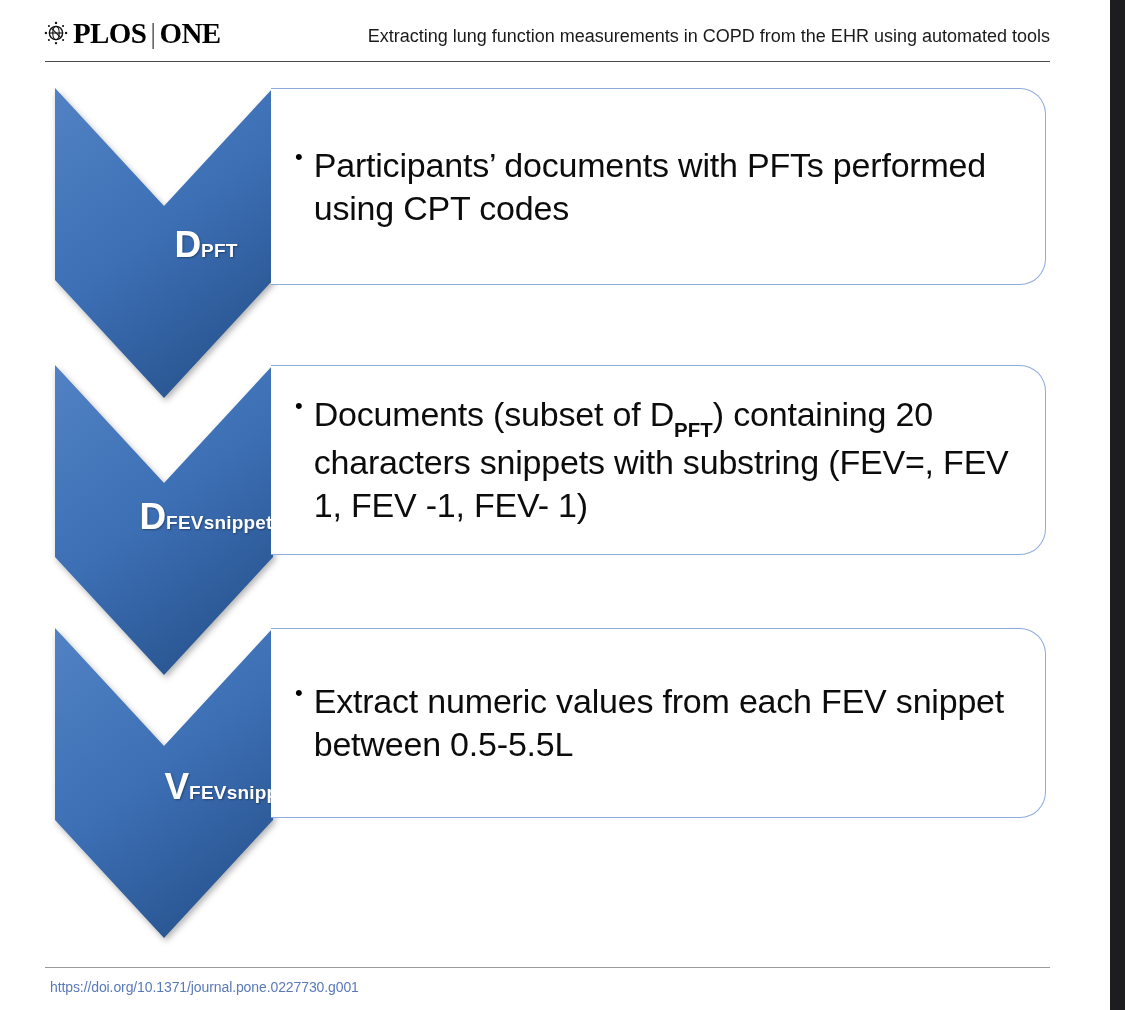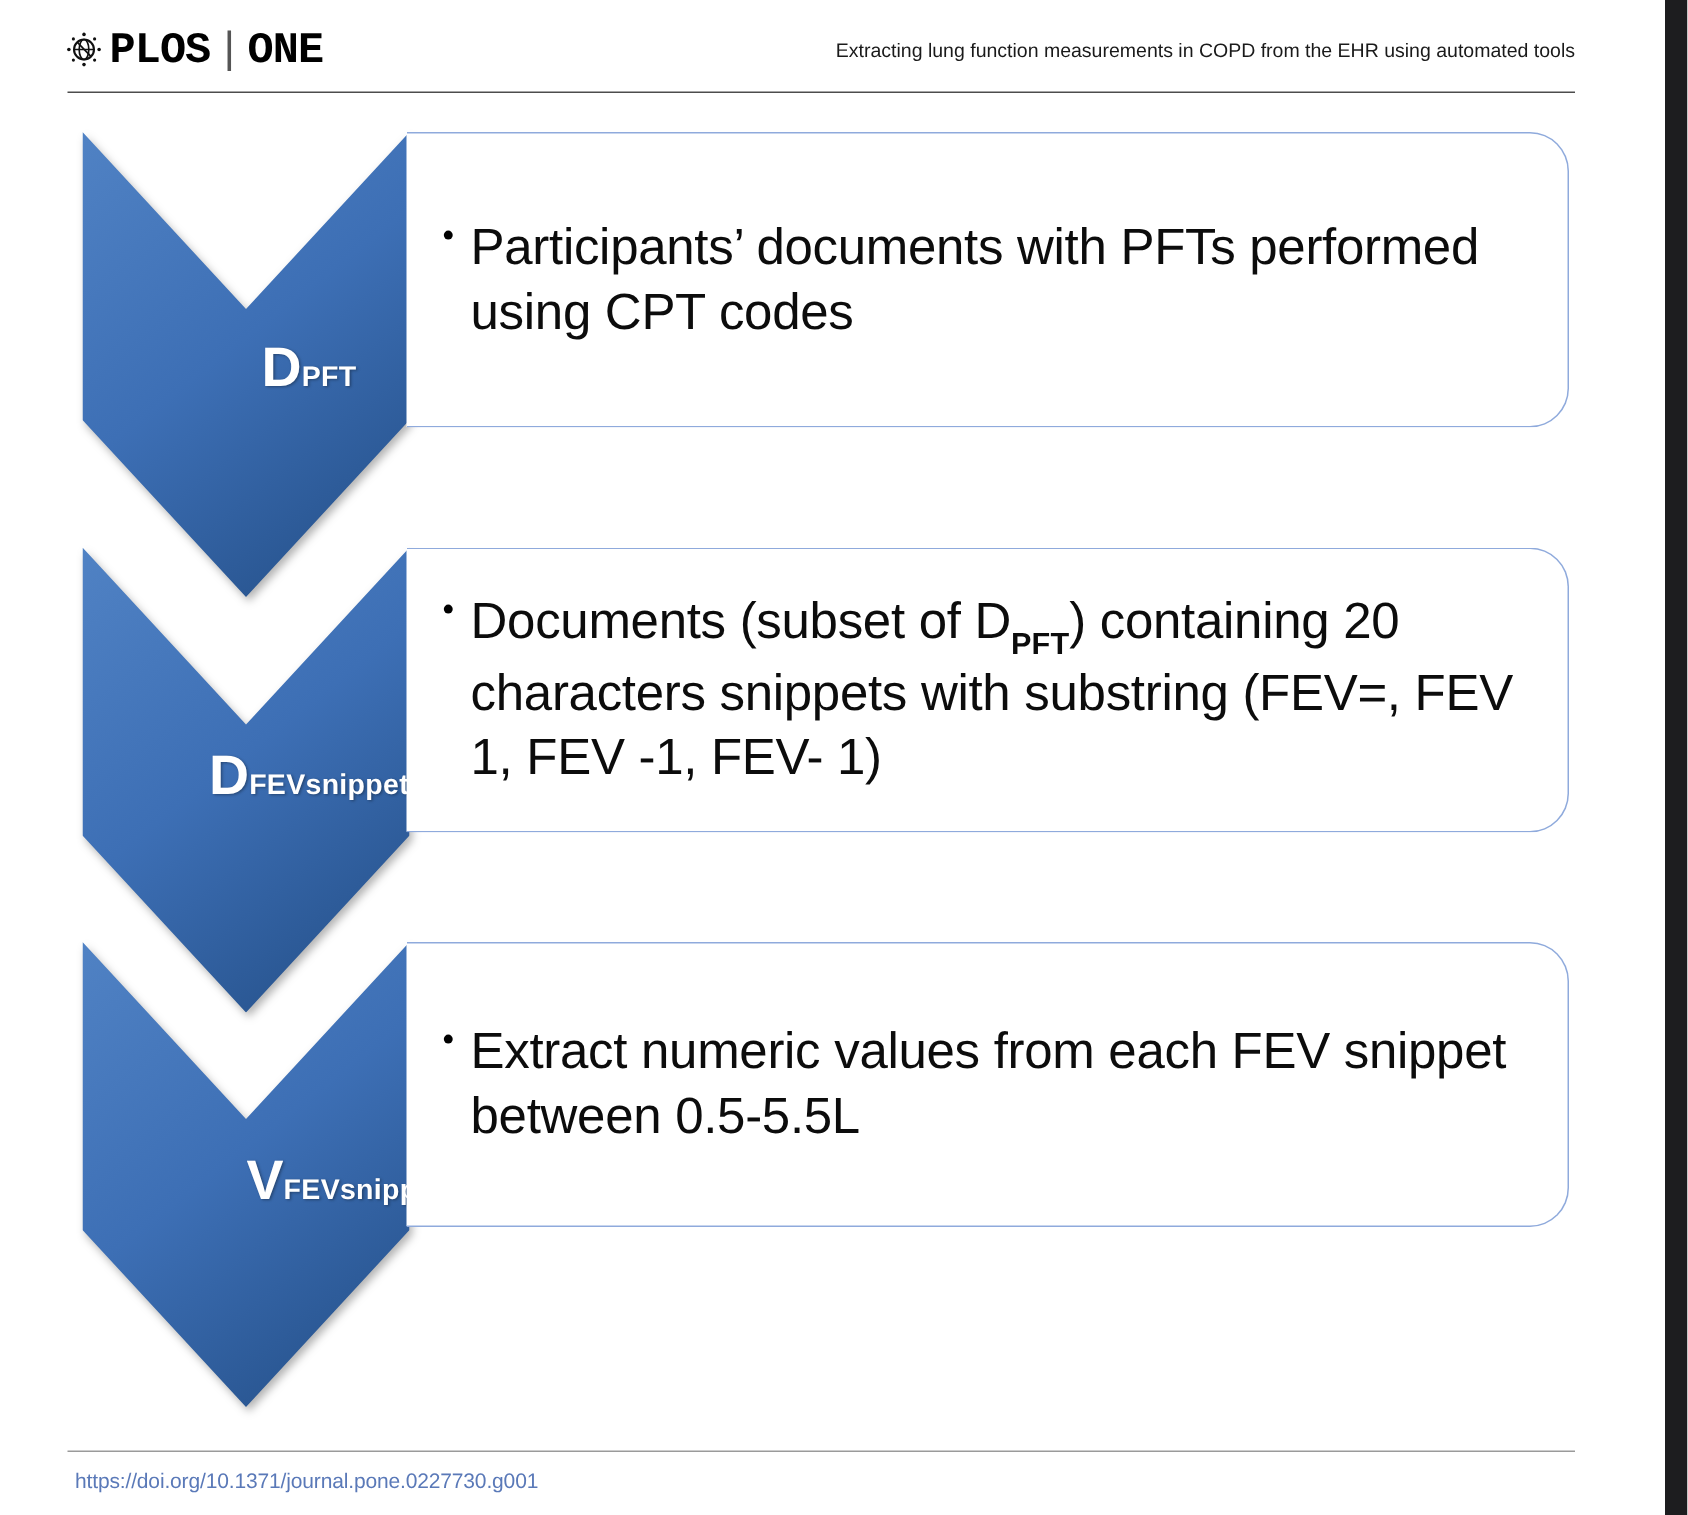--- a/index.html
+++ b/index.html
@@ -41,41 +41,41 @@
     left: 42px; top: 8px;
     display: flex; align-items: center;
     height: 34px;
   }
   #plos-mark {
     width: 28px; height: 28px;
     margin-right: 3px;
     flex: 0 0 auto;
   }
   #plos-wordmark {
-    font-family: Liberation Mono, monospace;
+    font-family: Liberation Serif, serif;
     font-weight: bold;
     font-size: 29px;
     letter-spacing: -0.6px;
     color: #000000;
     line-height: 1;
     display: flex;
     align-items: flex-end;
   }
   #plos-divider-glyph {
     display: inline-block;
     font-weight: 300;
     font-size: 29px;
     color: #555;
     margin: 0 4px;
   }
   #running-title {
     position: absolute;
     right: 60px; top: 18px;
     font-family: "Liberation Sans", sans-serif;
-    font-size: 13px;
+    font-size: 18px;
     color: #1a1a1a;
     white-space: nowrap;
   }
   #header-rule {
     position: absolute;
     left: 45px; top: 53px;
     width: 1005px; height: 0;
     border-top: 1.6px solid #4c4c4c;
   }
 

